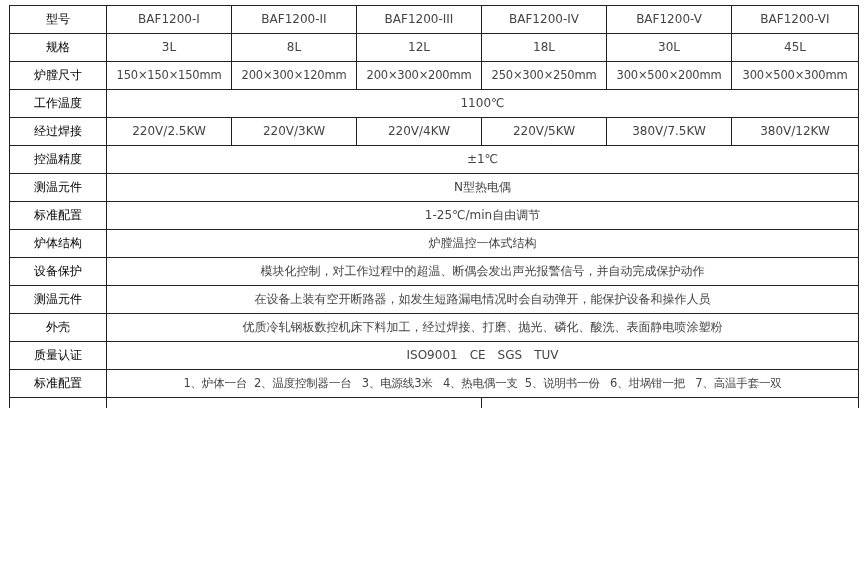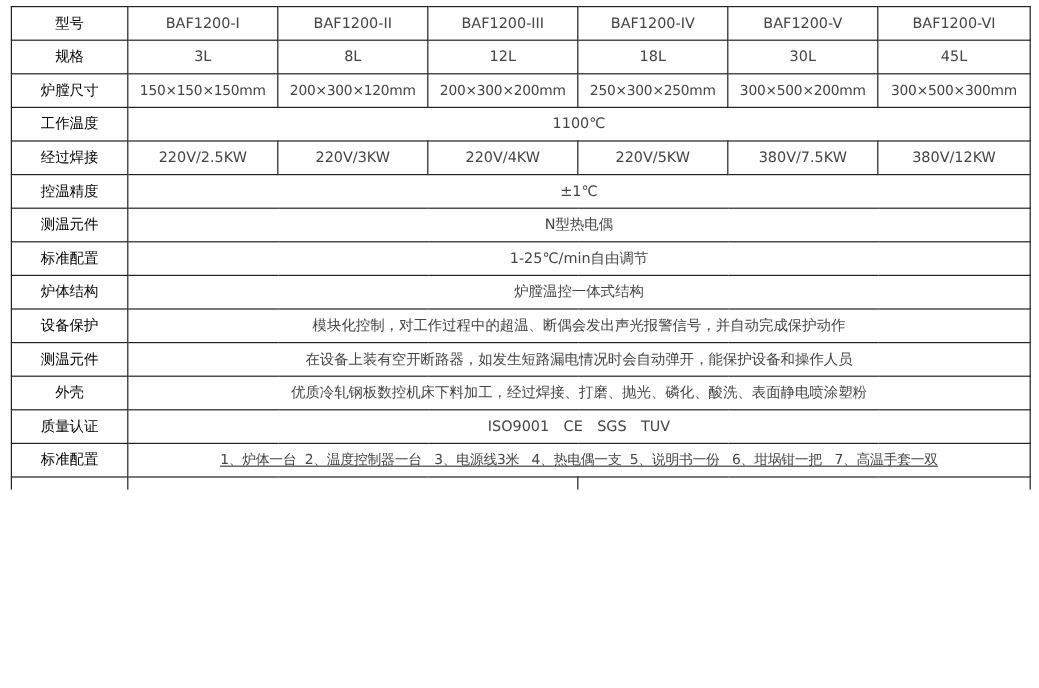--- a/index.html
+++ b/index.html
@@ -107,21 +107,21 @@
     <tr>
       <td class="label">外壳</td>
       <td colspan="6">优质冷轧钢板数控机床下料加工，经过焊接、打磨、抛光、磷化、酸洗、表面静电喷涂塑粉</td>
     </tr>
     <tr>
       <td class="label">质量认证</td>
       <td colspan="6" style="white-space: pre;">ISO9001　CE　SGS　TUV</td>
     </tr>
     <tr>
       <td class="label">标准配置</td>
-      <td colspan="6" class="small" style="white-space: pre; text-decoration: underline;">1、炉体一台  2、温度控制器一台   3、电源线3米   4、热电偶一支  5、说明书一份   6、坩埚钳一把   7、高温手套一双</td>
+      <td colspan="6" class="small" style="white-space: pre;">1、炉体一台  2、温度控制器一台   3、电源线3米   4、热电偶一支  5、说明书一份   6、坩埚钳一把   7、高温手套一双</td>
     </tr>
     <tr class="partial">
       <td></td>
       <td colspan="3"></td>
       <td colspan="3"></td>
     </tr>
   </tbody>
 </table>
 
 </body></html>

